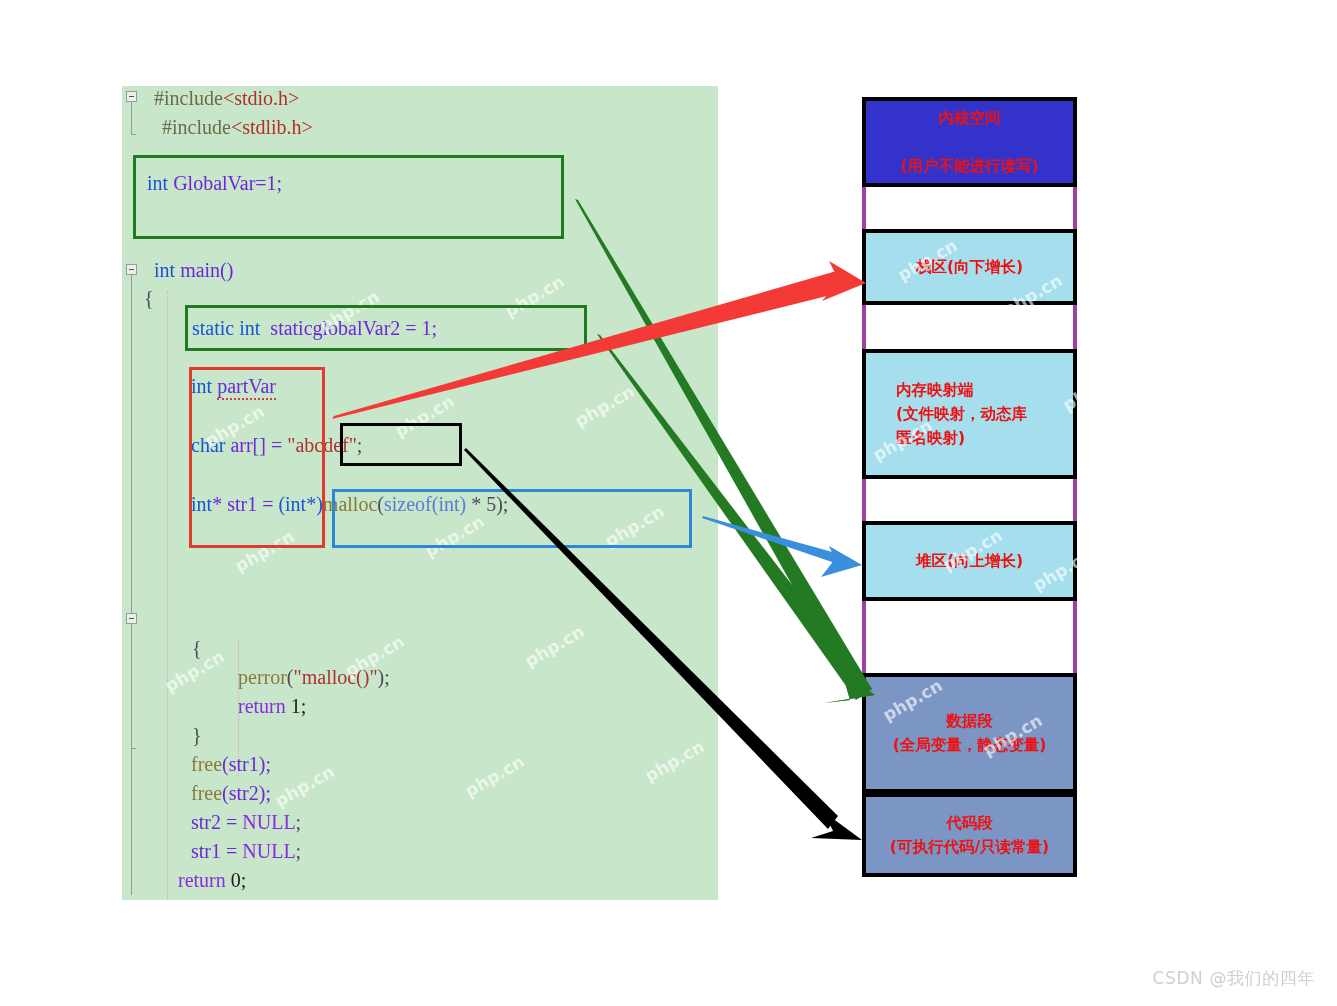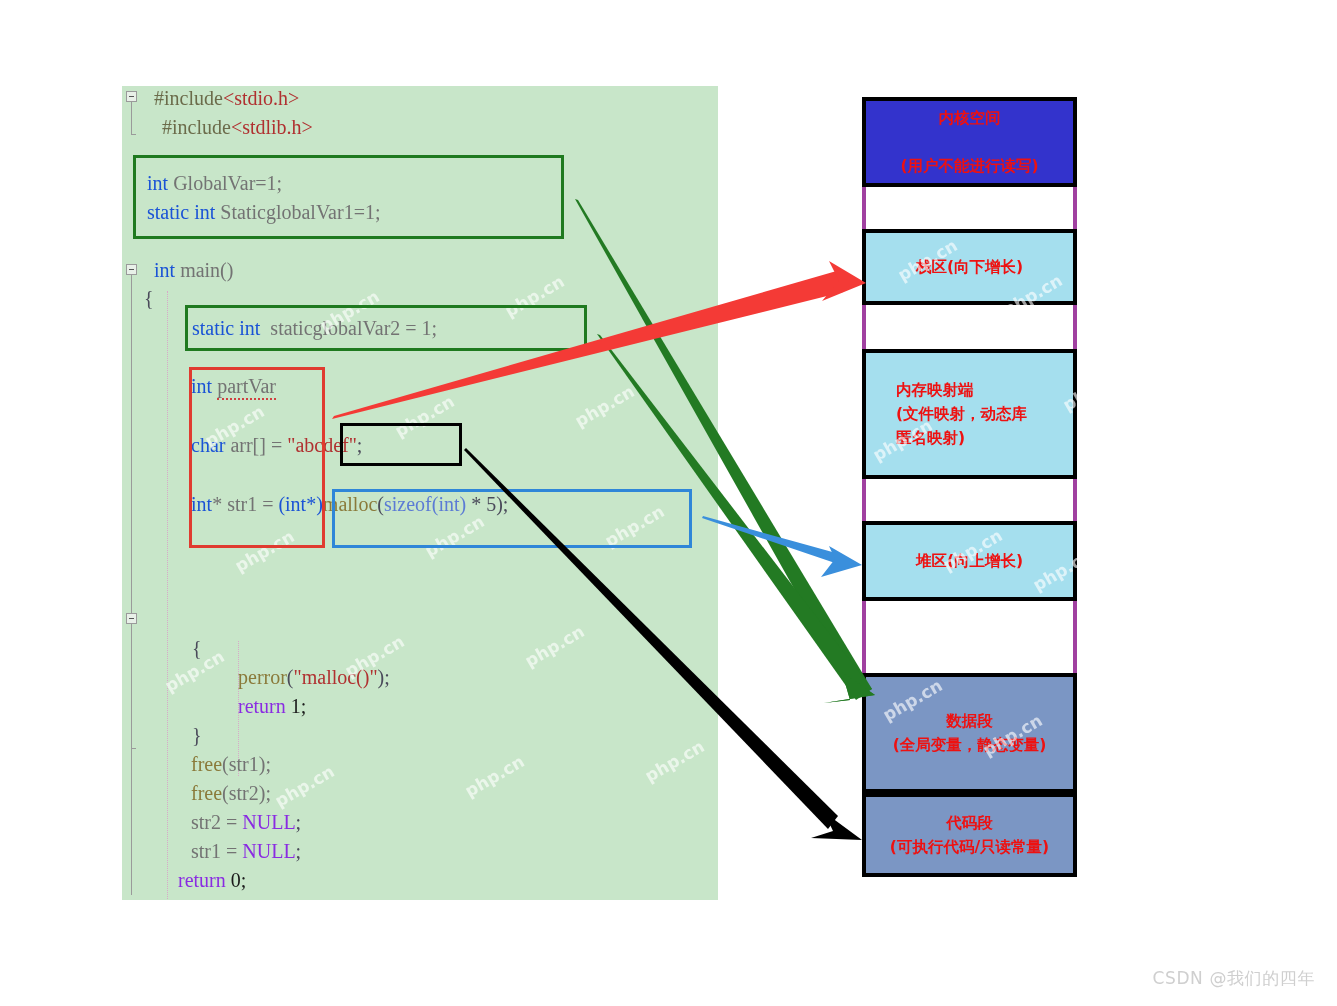--- a/index.html
+++ b/index.html
@@ -53,21 +53,21 @@
     line-height: 29px;
     white-space: pre;
     border-radius: 32px;
   }
   .ln { position: absolute; white-space: pre; }
 
   
   .kw    { color: #1a53d6; }        
   .pre   { color: #6b6b4a; }        
   .hdr   { color: #b03030; }        
-  .id    { color: #737373; }        
+  .id    { color: #6d28d9; }        
   .num   { color: #1a1a1a; }
   .pun   { color: #4a4a5a; }
   .fn    { color: #8a7a3a; }        
   .macro { color: #8a2be2; }        
   .str   { color: #b03030; }        
   .szof  { color: #5b7bd5; }
 
   .squiggle {
     border-bottom: 2px dotted #d04040;
     padding-bottom: 1px;
@@ -148,21 +148,20 @@
     <div class="indent-guide" style="left:45px; top:205px; height:690px;"></div>
     <div class="indent-guide" style="left:116px; top:555px; height:135px;"></div>
 
     <div class="code-area">
       <div class="ln" style="left:32px; top:-2px;"><span class="pre">#include</span><span class="hdr">&lt;stdio.h&gt;</span></div>
 
       <div class="ln" style="left:40px; top:27px;"><span class="pre">#include</span><span class="hdr">&lt;stdlib.h&gt;</span></div>
 
       <div class="ln" style="left:25px; top:83px;"><span class="kw">int</span><span class="id"> GlobalVar=1;</span></div>
 
-      <div class="ln" style="left:25px; top:112px;"><span class="kw">static</span><span>&nbsp;</span><span class="kw">int</span><span class="id"> StaticglobalVar1=1;</span></div>
 
       <div class="ln" style="left:32px; top:170px;"><span class="kw">int</span><span class="id"> main()</span></div>
 
       <div class="ln pun" style="left:22px; top:198px;">{</div>
 
       <div class="ln" style="left:70px; top:228px;"><span class="kw">static</span><span>&nbsp;</span><span class="kw">int</span><span class="id">  staticglobalVar2 = 1;</span></div>
 
       <div class="ln" style="left:69px; top:286px;"><span class="kw">int</span><span>&nbsp;</span><span class="id squiggle">partVar</span></div>
 
       <div class="ln" style="left:69px; top:345px;"><span class="kw">char</span><span class="id"> arr[] = </span><span class="str">"abcdef"</span><span class="pun">;</span></div>

